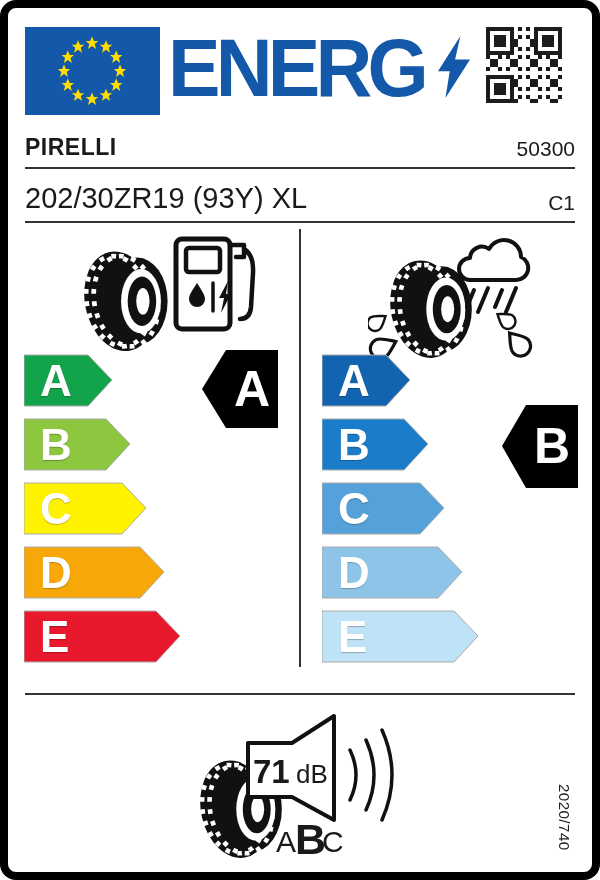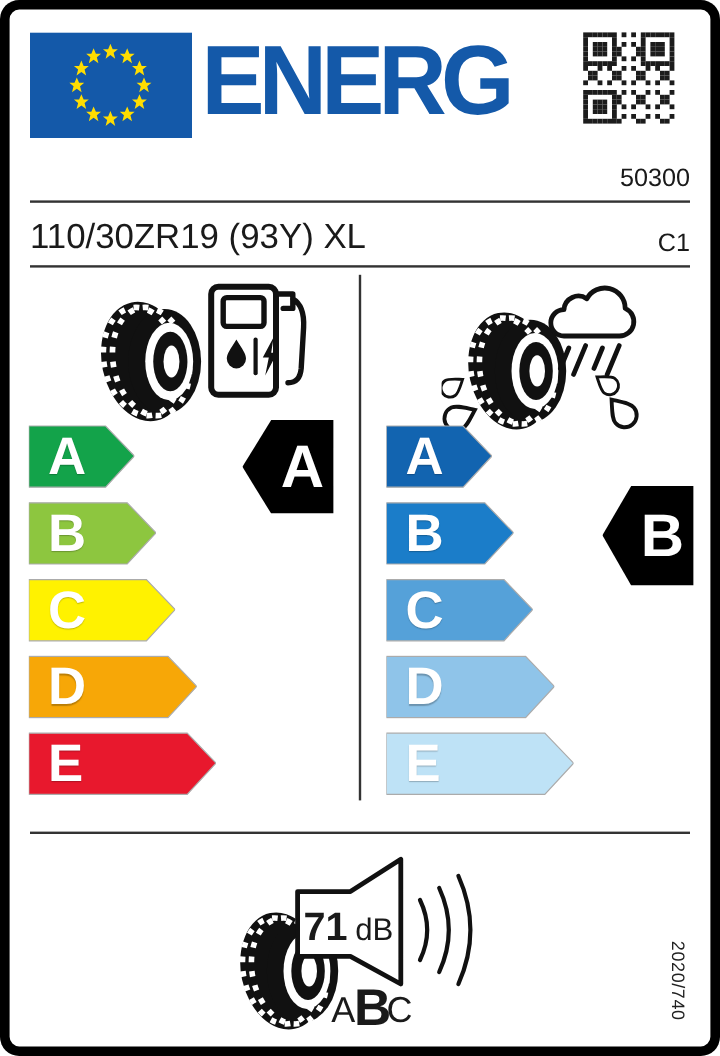--- a/index.html
+++ b/index.html
@@ -4,21 +4,21 @@
 <style>
   html,body{margin:0;padding:0;background:#fff;}
   .label{
     position:relative;width:600px;height:880px;background:#fff;
     font-family:"Liberation Sans",sans-serif;overflow:hidden;
     box-shadow:inset 0 0 0 8px #000;border-radius:16px;
   }
   .abs{position:absolute;}
   
   .flag{left:25px;top:27px;}
-  .energ{left:168px;top:22px;height:92px;display:flex;align-items:flex-start;flex-direction:column;}
+  .energ{left:168px;top:22px;height:92px;display:flex;align-items:flex-start;}
   .energ .txt{
     font-size:82px;font-weight:bold;color:#1459A9;letter-spacing:-5px;
     transform:scaleX(0.96);transform-origin:left center;line-height:92px;white-space:nowrap;
   }
   .bolt{margin-left:2px;margin-top:14px;}
   .qr{left:486px;top:27px;width:76px;height:76px;}
   .qr i{position:absolute;width:4px;height:4px;background:#1c1c1c;}
   
   .supplier{left:25px;top:134px;font-size:23px;font-weight:bold;color:#1a1a1a;letter-spacing:.5px;}
   .article{right:25px;top:137px;font-size:21px;color:#1a1a1a;}
@@ -239,24 +239,25 @@
       <i style="left:16px;top:72px"></i>
       <i style="left:20px;top:72px"></i>
       <i style="left:24px;top:72px"></i>
       <i style="left:28px;top:72px"></i>
       <i style="left:44px;top:72px"></i>
       <i style="left:48px;top:72px"></i>
       <i style="left:64px;top:72px"></i>
       <i style="left:68px;top:72px"></i>
     </div>
 
+  <div class="abs supplier">PIRELLI</div>
   <div class="abs article">50300</div>
   <div class="abs hline" style="top:167px"></div>
 
-  <div class="abs size">110/30ZR19 (93Y) XL</div>
+  <div class="abs size">202/30ZR19 (93Y) XL</div>
   <div class="abs tclass">C1</div>
   <div class="abs hline" style="top:221px"></div>
 
   <div class="abs vline"></div>
 
   <svg class="abs" style="left:70px;top:233px" width="230" height="122" viewBox="0 0 230 122">
     <g transform="translate(14,16) scale(0.95)">
       <ellipse cx="38" cy="55" rx="37" ry="53" fill="#111" transform="rotate(-12 38 55)"></ellipse>
       <ellipse cx="56" cy="55" rx="32" ry="46" fill="#111"></ellipse>
       <ellipse cx="36" cy="55" rx="33" ry="48" fill="none" stroke="#fff" stroke-width="5" stroke-dasharray="5 8" transform="rotate(-12 36 55)"></ellipse>

